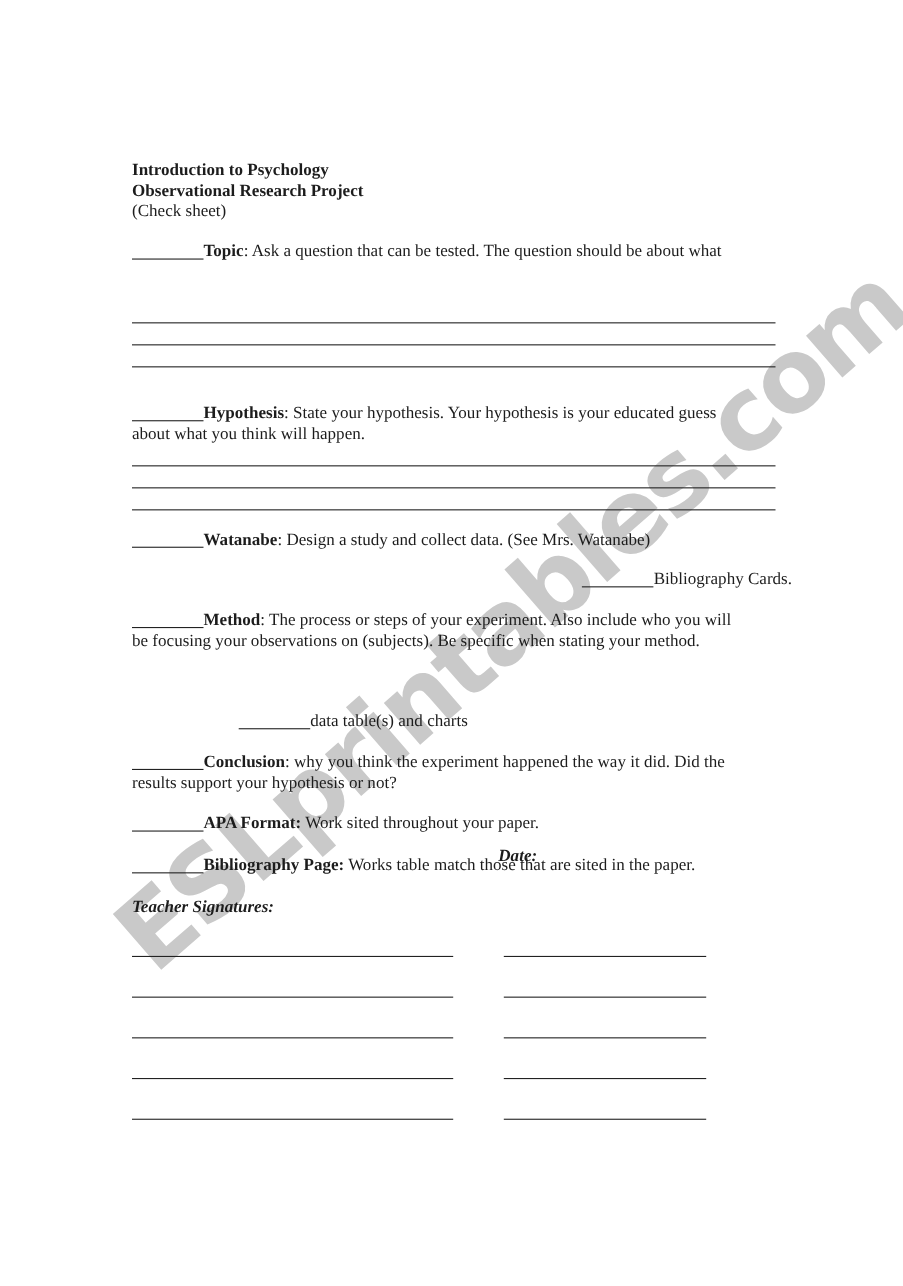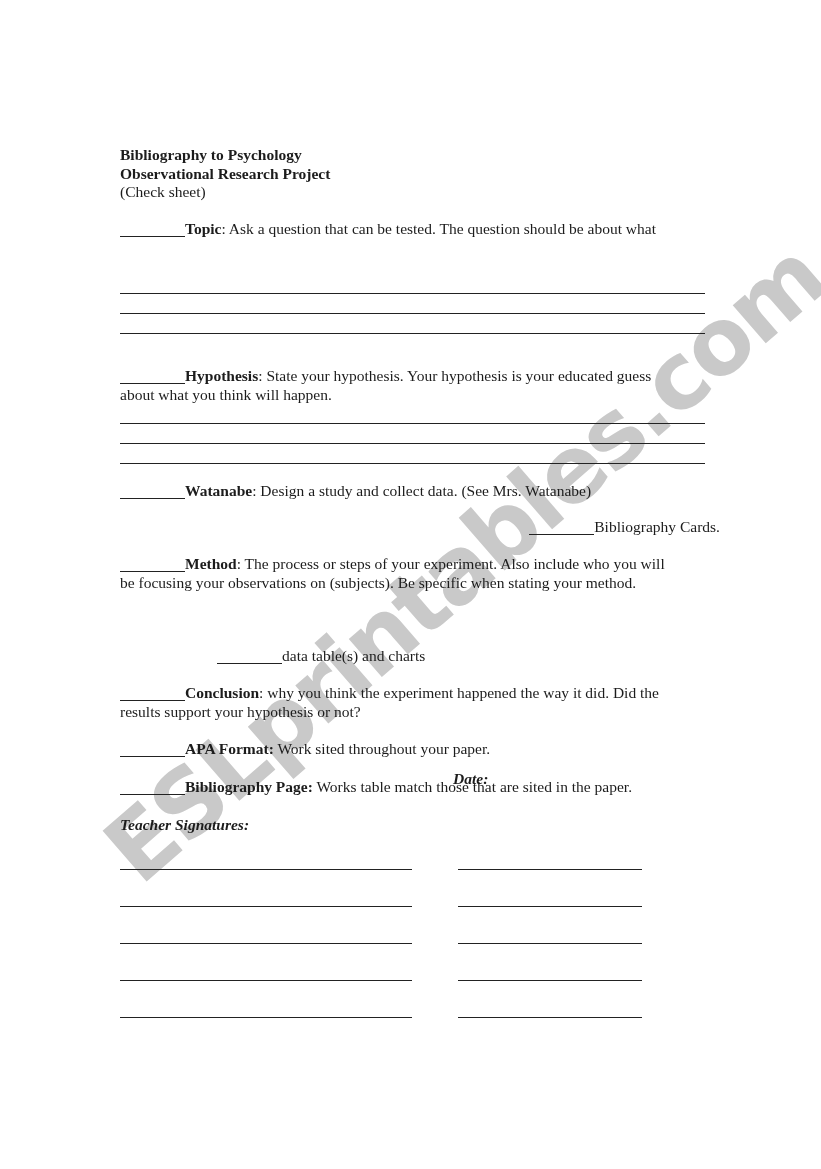--- a/index.html
+++ b/index.html
@@ -53,21 +53,21 @@
   .indent-data { padding-left: 97px; }
 </style>
 </head>
 <body>
 
 <div class="page">
 
   <div class="watermark" style="color: rgb(201, 201, 201);">ESLprintables.com</div>
 
   <div class="block" style="top:146px;">
-    <div class="tline bold">Bibliography to Psychology</div>
+    <div class="tline bold">Introduction to Psychology</div>
     <div class="tline bold">Observational Research Project</div>
     <div class="tline">(Check sheet)</div>
   </div>
 
   <div class="block" style="top:220px;">
     <div class="tline"><span class="blank"></span><b>Topic</b><span>: Ask a question that can be tested. The question should be about what</span></div>
   </div>
 
   <div class="rules" style="top:274px;">
     <div class="rule"></div>

